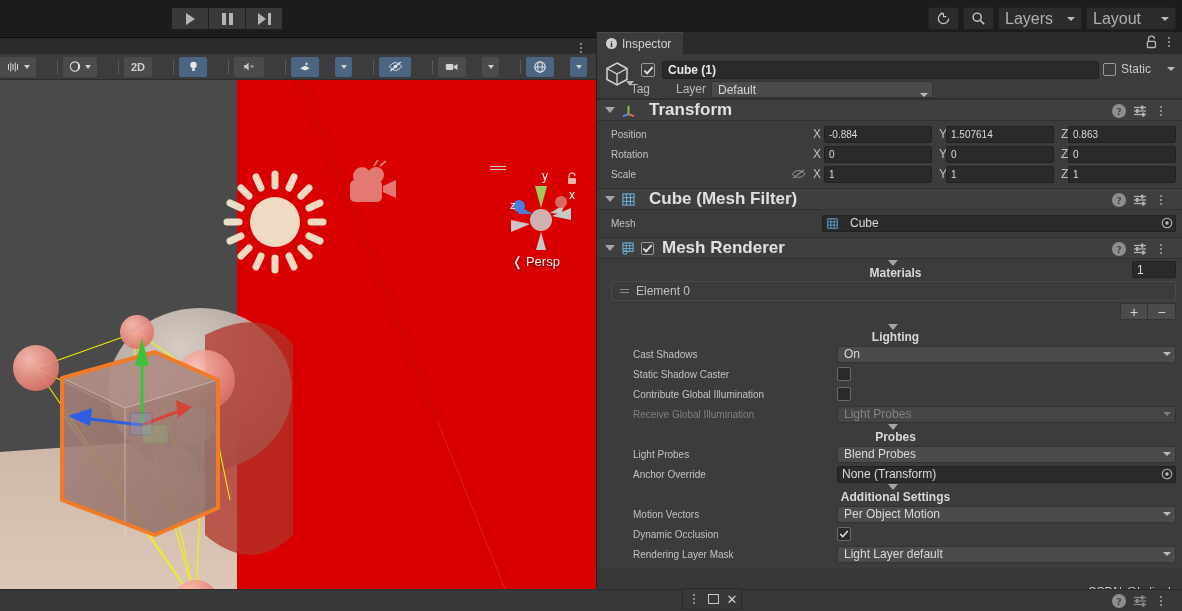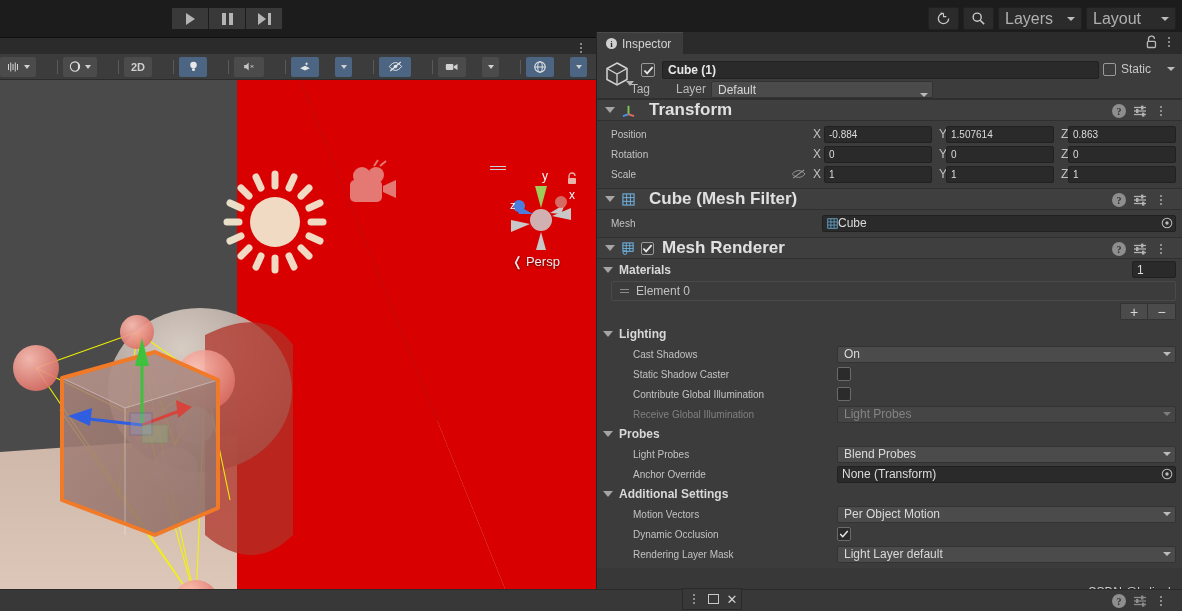--- a/index.html
+++ b/index.html
@@ -186,34 +186,34 @@
     height:17px; background:#2a2a2a; border:1px solid #212121; border-radius:2px;
     color:#dcdcdc; font-size:10px; padding:0 4px; width:108px; outline:none; line-height:15px;
   }
   .eye-off { width:16px;height:14px; margin-right:4px; }
 
   .obj-field {
     height:17px; background:#2a2a2a; border:1px solid #212121; border-radius:2px;
     display:flex; align-items:center; padding:0 2px 0 4px; color:#dcdcdc; font-size:12px;
     justify-content:space-between; cursor:pointer;
   }
-  .obj-left { display:flex; align-items:center; gap:0; }
+  .obj-left { display:flex; align-items:center; gap:12px; }
   .target-ic { width:12px;height:12px; }
 
   .popup-field {
     height:17px; background:#4b4b4b; border:1px solid #333; border-radius:2px;
     display:flex; align-items:center; justify-content:space-between;
     padding:0 4px 0 6px; color:#d9d9d9; font-size:12px; cursor:pointer;
   }
   .popup-field.dim { background:#454545; color:#848484; }
   .cb {
     width:14px;height:14px; background:#2b2b2b; border:1px solid #6a6a6a; border-radius:2px;
     display:flex;align-items:center;justify-content:center;cursor:pointer;
   }
-  .sec-fold { height:20px; display:flex; align-items:center; padding-left:6px; }
+  .sec-fold { height:20px; display:flex; align-items:center; padding-left:6px;flex-direction:column; }
   .sec-fold .lbl { font-weight:bold; color:#d8d8d8; font-size:12px; margin-left:6px;}
   .mat-count {
     position:absolute; right:6px; top:1px; width:44px; height:17px; background:#2a2a2a;
     border:1px solid #212121;border-radius:2px;color:#dcdcdc;font-size:12px;padding:0 4px; outline:none;
   }
   .elem-row { display:flex; align-items:center; margin: 1px 6px 0 14px; height:20px;
     background:#3c3c3c; border:1px solid #4a4a4a; border-radius:2px; }
   .drag-ic { width:16px; display:flex;flex-direction:column;gap:2px; align-items:center; margin:0 4px; cursor:grab;}
   .drag-ic i { width:9px;height:1px;background:#8a8a8a;display:block;}
   .plusminus { display:flex; justify-content:flex-end; margin:2px 6px 0 0; }

